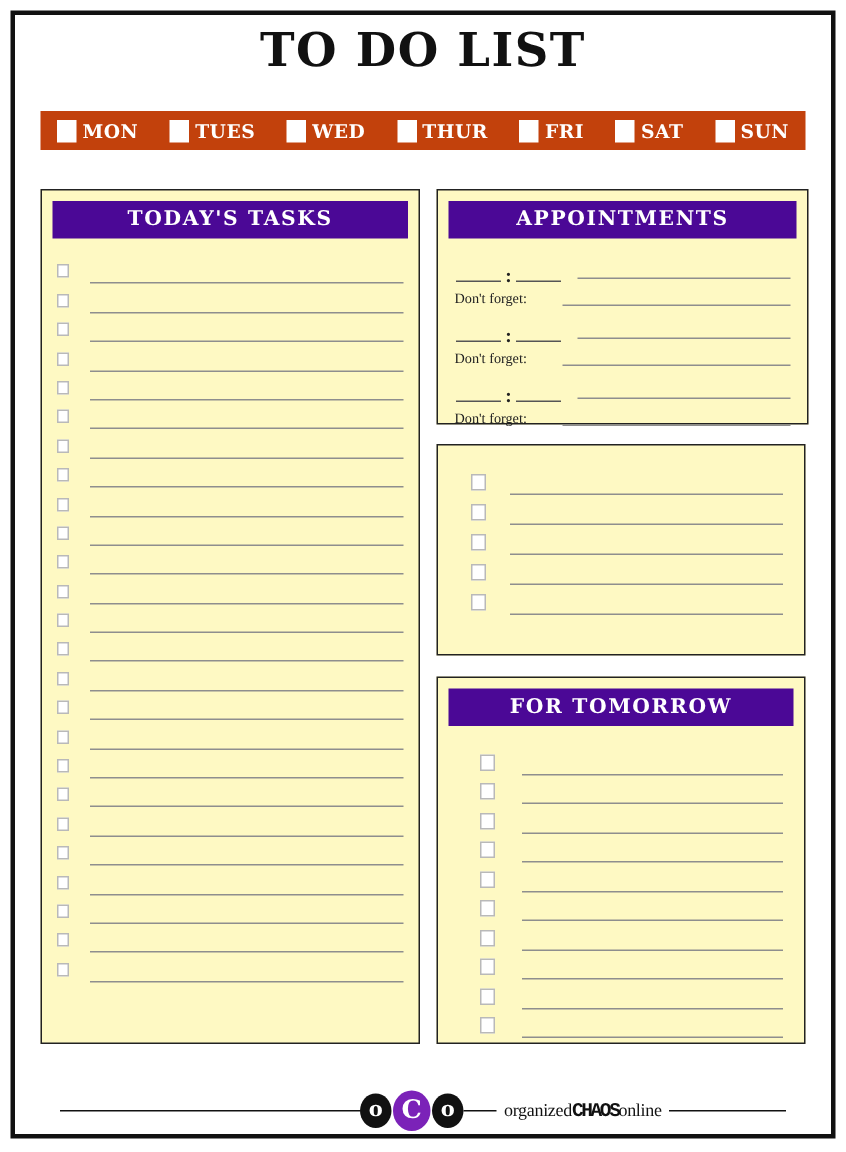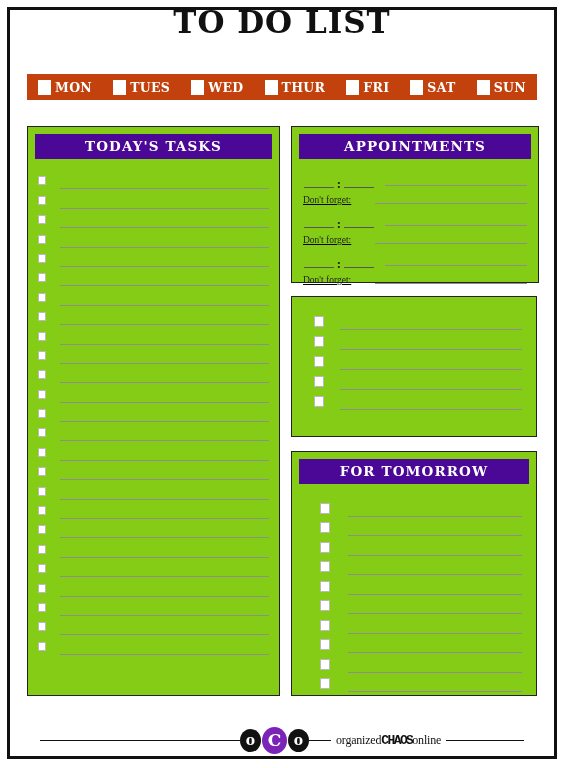--- a/index.html
+++ b/index.html
@@ -30,21 +30,21 @@
     width: 550px;
     height: 752px;
     border: 3px solid #111111;
     box-sizing: border-box;
   }
 
   
   .title {
     position: absolute;
     left: 0;
-    top: 4px;
+    top: 16px;
     width: 564px;
     text-align: center;
     font-family: "DejaVu Serif", serif;
     font-weight: bold;
     font-size: 31px;
     letter-spacing: 1px;
     color: #111111;
   }
 
   
@@ -78,21 +78,21 @@
     font-weight: bold;
     font-size: 12.5px;
     letter-spacing: 0.3px;
     white-space: nowrap;
   }
 
   
   .panel {
     position: absolute;
     border: 1.5px solid #222222;
-    background: #84cc16;
+    background: #fef9c3;
     box-sizing: border-box;
   }
   .panel-header {
     background: #4B0896;
     color: #ffffff;
     text-align: center;
     font-family: "DejaVu Serif", serif;
     font-weight: bold;
     font-size: 13.5px;
     letter-spacing: 1.1px;
@@ -169,21 +169,20 @@
   .appt-line {
     flex: 1 1 auto;
     border-bottom: 1.2px solid #8e8e8e;
     height: 0;
     margin-bottom: 2px;
   }
   .appt-forget-row {
     display: flex;
     align-items: flex-end;
     height: 18px;
-    text-decoration: underline;
   }
   .forget-label {
     width: 72px;
     flex: 0 0 auto;
     font-family: "Liberation Serif", serif;
     font-size: 9.5px;
     color: #222222;
     white-space: nowrap;
     line-height: 11px;
   }

